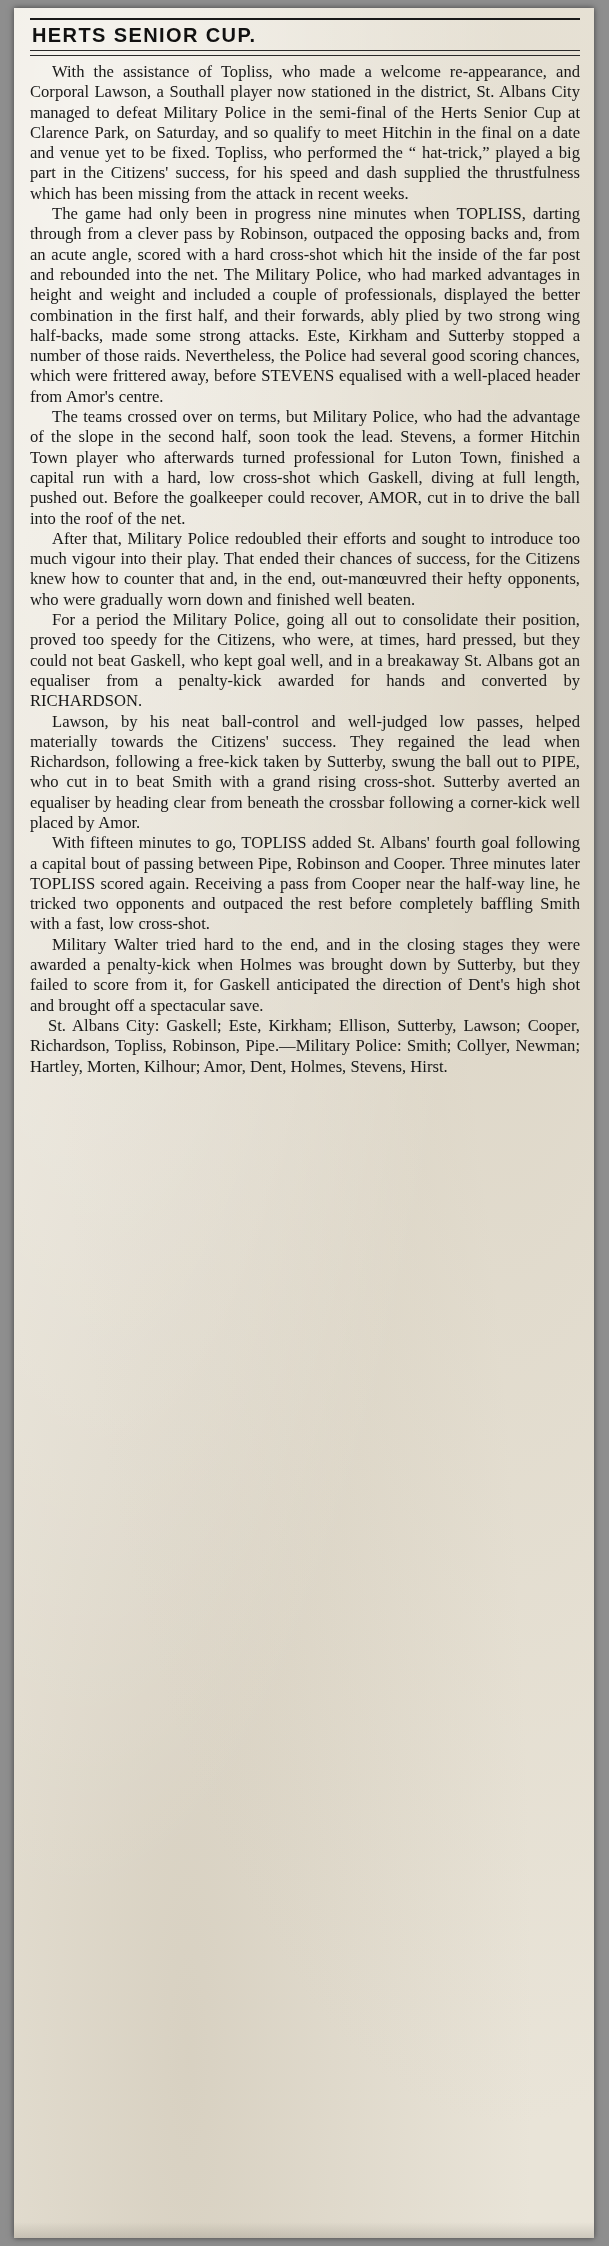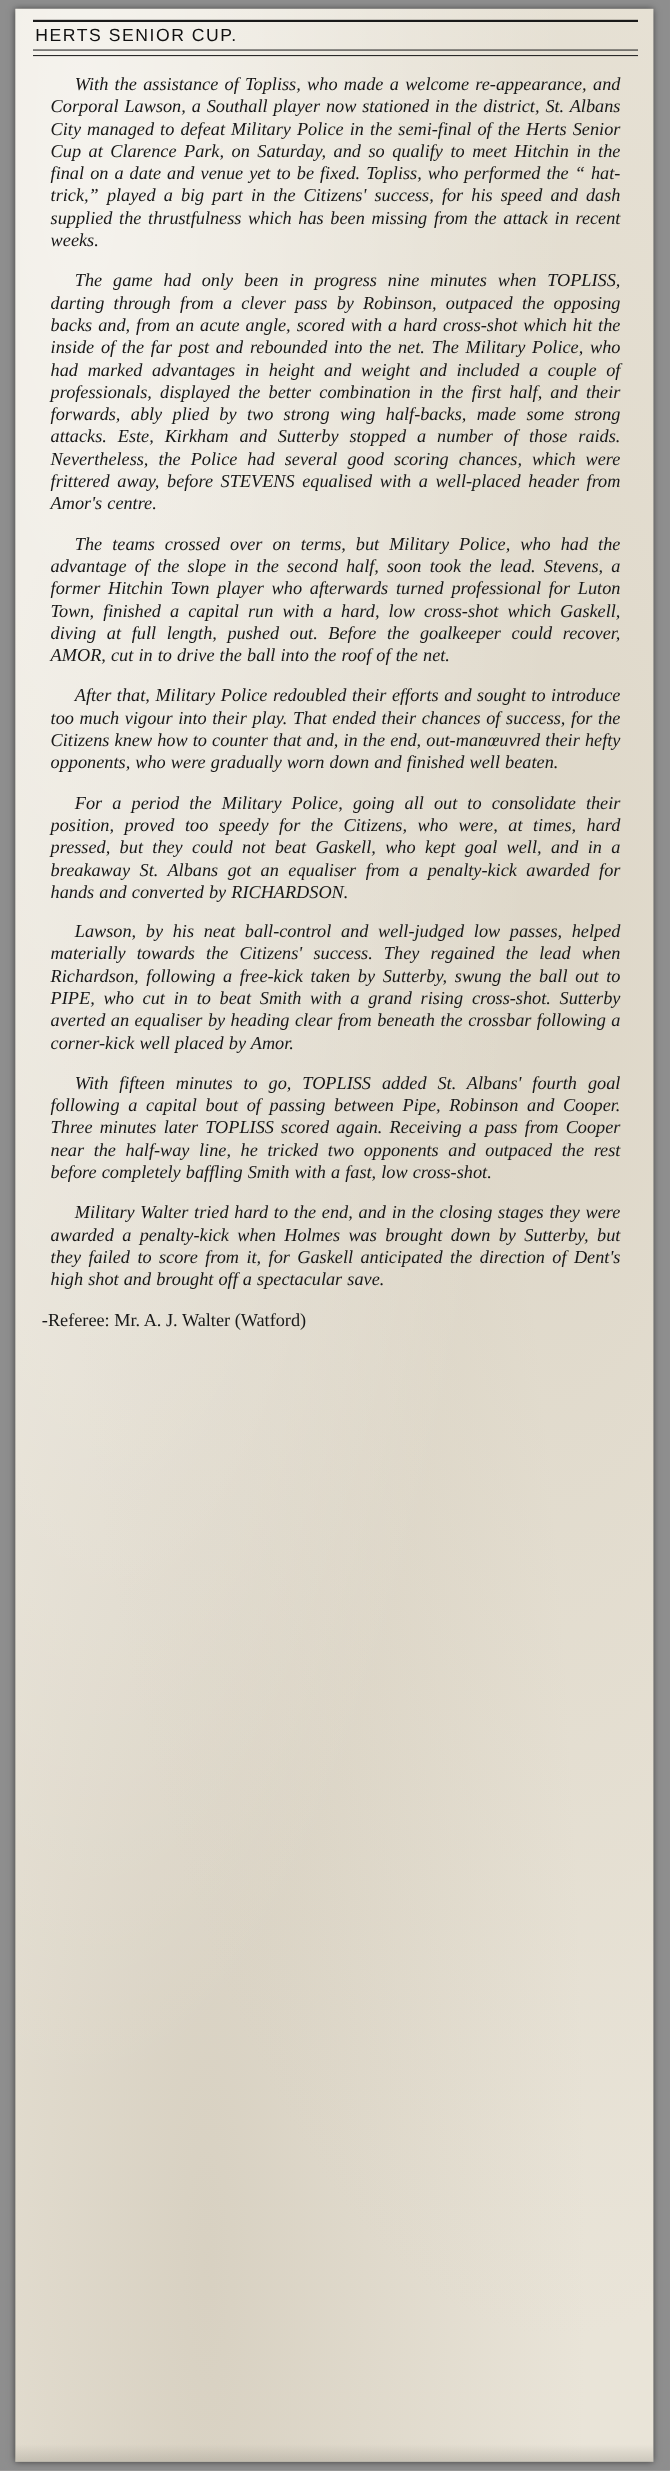--- a/index.html
+++ b/index.html
@@ -28,22 +28,22 @@
       radial-gradient(ellipse at 10% 5%, rgba(255,255,255,0.55), rgba(255,255,255,0) 60%),
       radial-gradient(ellipse at 85% 40%, rgba(200,190,170,0.35), rgba(255,255,255,0) 65%),
       radial-gradient(ellipse at 30% 92%, rgba(190,180,160,0.4), rgba(255,255,255,0) 60%);
   }
   .rule-top {
     border-top: 2px solid #1a1a1a;
     margin: 0 0 4px 0;
   }
   .headline {
     font-family: "Liberation Sans", sans-serif;
-    font-weight: normal;
-    font-size: 16px;
+    font-weight: bold;
+    font-size: 20px;
     letter-spacing: 1.4px;
     color: #111;
     margin: 2px 0 3px 2px;
   }
   .rule-mid {
     border-top: 1px solid #2a2a2a;
     margin: 2px 0 4px 0;
   }
   .scoreline {
     font-family: "Liberation Sans", sans-serif;
@@ -58,24 +58,23 @@
     border-top: 1px solid #2a2a2a;
     margin: 0 0 6px 0;
   }
   p.body {
     font-family: "Liberation Serif", serif;
     font-size: 16.6px;
     line-height: 20.3px;
     color: #171717;
     text-align: justify;
     text-justify: inter-word;
-    margin: 16px;
+    margin: 0;
     text-indent: 22px;
     word-spacing: 0.5px;
-    font-style: italic;
   }
   p.body + p.body { margin-top: 0px; }
   p.teams {
     font-family: "Liberation Serif", serif;
     font-size: 16.6px;
     line-height: 20.3px;
     color: #171717;
     text-align: justify;
     margin: 0;
     text-indent: 18px;
@@ -114,16 +113,16 @@
 
   <p class="body">With the assistance of Topliss, who made a welcome re-appearance, and Corporal Lawson, a Southall player now stationed in the district, St. Albans City managed to defeat Military Police in the semi-final of the Herts Senior Cup at Clarence Park, on Saturday, and so qualify to meet Hitchin in the final on a date and venue yet to be fixed. Topliss, who performed the “ hat-trick,” played a big part in the Citizens' success, for his speed and dash supplied the thrustfulness which has been missing from the attack in recent weeks.</p>
   <p class="body">The game had only been in progress nine minutes when TOPLISS, darting through from a clever pass by Robinson, outpaced the opposing backs and, from an acute angle, scored with a hard cross-shot which hit the inside of the far post and rebounded into the net. The Military Police, who had marked advantages in height and weight and included a couple of professionals, displayed the better combination in the first half, and their forwards, ably plied by two strong wing half-backs, made some strong attacks. Este, Kirkham and Sutterby stopped a number of those raids. Nevertheless, the Police had several good scoring chances, which were frittered away, before STEVENS equalised with a well-placed header from Amor's centre.</p>
   <p class="body">The teams crossed over on terms, but Military Police, who had the advantage of the slope in the second half, soon took the lead. Stevens, a former Hitchin Town player who afterwards turned professional for Luton Town, finished a capital run with a hard, low cross-shot which Gaskell, diving at full length, pushed out. Before the goalkeeper could recover, AMOR, cut in to drive the ball into the roof of the net.</p>
   <p class="body">After that, Military Police redoubled their efforts and sought to introduce too much vigour into their play. That ended their chances of success, for the Citizens knew how to counter that and, in the end, out-manœuvred their hefty opponents, who were gradually worn down and finished well beaten.</p>
   <p class="body">For a period the Military Police, going all out to consolidate their position, proved too speedy for the Citizens, who were, at times, hard pressed, but they could not beat Gaskell, who kept goal well, and in a breakaway St. Albans got an equaliser from a penalty-kick awarded for hands and converted by RICHARDSON.</p>
   <p class="body">Lawson, by his neat ball-control and well-judged low passes, helped materially towards the Citizens' success. They regained the lead when Richardson, following a free-kick taken by Sutterby, swung the ball out to PIPE, who cut in to beat Smith with a grand rising cross-shot. Sutterby averted an equaliser by heading clear from beneath the crossbar following a corner-kick well placed by Amor.</p>
   <p class="body">With fifteen minutes to go, TOPLISS added St. Albans' fourth goal following a capital bout of passing between Pipe, Robinson and Cooper. Three minutes later TOPLISS scored again. Receiving a pass from Cooper near the half-way line, he tricked two opponents and outpaced the rest before completely baffling Smith with a fast, low cross-shot.</p>
   <p class="body faded">Military Walter tried hard to the end, and in the closing stages they were awarded a penalty-kick when Holmes was brought down by Sutterby, but they failed to score from it, for Gaskell anticipated the direction of Dent's high shot and brought off a spectacular save.</p>
 
-  <p class="referee">-Referee: Mr. A. J. Walter (Watford)</p>
+  <p class="teams">St. Albans City: Gaskell; Este, Kirkham; Ellison, Sutterby, Lawson; Cooper, Richardson, Topliss, Robinson, Pipe.—Military Police: Smith; Collyer, Newman; Hartley, Morten, Kilhour; Amor, Dent, Holmes, Stevens, Hirst.</p>
 
   <div class="edge-bottom"></div>
 </div>
 
 </body></html>

